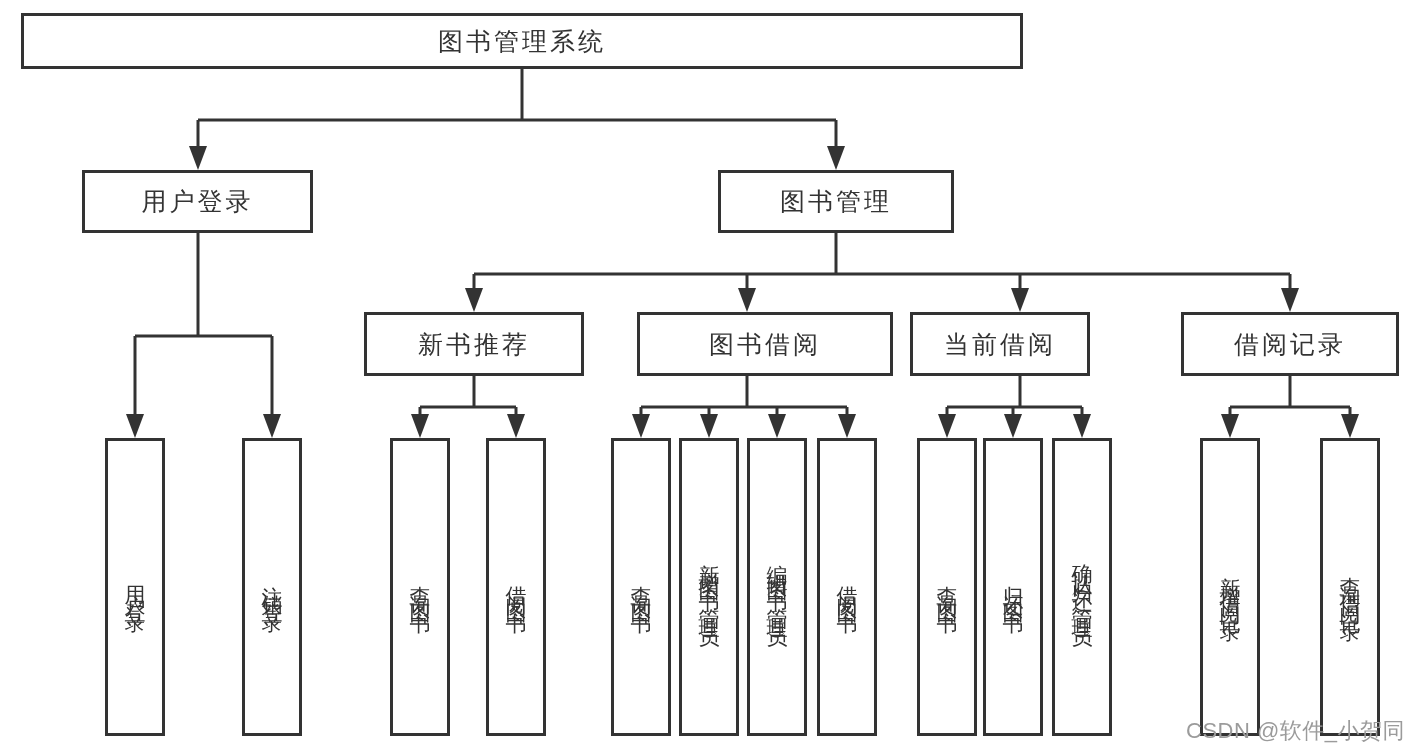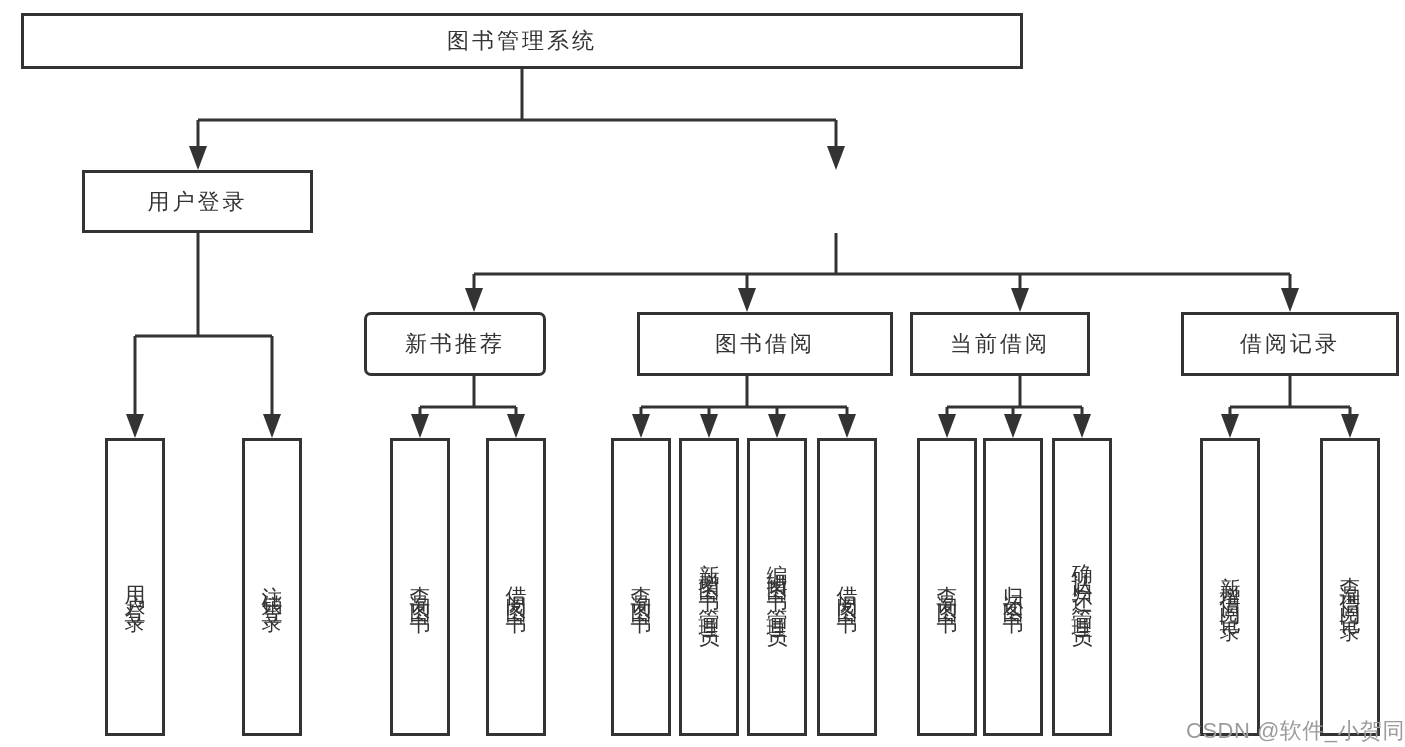--- a/index.html
+++ b/index.html
@@ -5,35 +5,35 @@
   html,body{margin:0;padding:0;background:#ffffff;}
   #canvas{
     position:relative;width:1405px;height:747px;background:#ffffff;
     font-family:"Liberation Sans", sans-serif;overflow:hidden;
   }
   #wires{position:absolute;left:0;top:0;width:1405px;height:747px;}
   .hbox{
     position:absolute;box-sizing:border-box;background:#ffffff;
     border:3px solid #333333;display:flex;align-items:center;justify-content:center;
   }
-  .hbox span{font-size:22px;letter-spacing:3px;color:#333333;white-space:nowrap;font-family:Liberation Mono, monospace;}
+  .hbox span{font-size:25px;letter-spacing:3px;color:#333333;white-space:nowrap;font-family:Liberation Mono, monospace;}
   .vbox{
     position:absolute;top:438px;height:298px;width:60px;box-sizing:border-box;
     background:#ffffff;border:3px solid #333333;
     display:flex;align-items:center;justify-content:center;
   }
   .vbox span{
     writing-mode:vertical-rl;text-orientation:mixed;
     font-size:21px;letter-spacing:9px;color:#333333;white-space:nowrap;
   }
   
   #nd-root{left:21px;top:13px;width:1002px;height:56px;}
   #nd-login{left:82px;top:170px;width:231px;height:63px;}
   #nd-mgmt{left:718px;top:170px;width:236px;height:63px;}
-  #nd-new{left:364px;top:312px;width:182px;height:64px;border-radius:7px;}
+  #nd-new{left:364px;top:312px;width:220px;height:64px;}
   #nd-borrow{left:637px;top:312px;width:256px;height:64px;}
   #nd-current{left:910px;top:312px;width:180px;height:64px;}
   #nd-record{left:1181px;top:312px;width:218px;height:64px;}
   #lf-a1{left:105px;} #lf-a2{left:242px;}
   #lf-b1{left:390px;} #lf-b2{left:486px;}
   #lf-c1{left:611px;} #lf-c2{left:679px;} #lf-c3{left:747px;} #lf-c4{left:817px;}
   #lf-d1{left:917px;} #lf-d2{left:983px;} #lf-d3{left:1052px;}
   #lf-e1{left:1200px;} #lf-e2{left:1320px;}
   #watermark{
     position:absolute;left:1186px;top:716px;font-size:22px;color:#9b9b9b;
@@ -123,20 +123,23 @@
     </g>
   </svg>
 
   <div id="nd-root" class="hbox">
     <span>图书管理系统</span>
   </div>
 
   <div id="nd-login" class="hbox">
     <span>用户登录</span>
   </div>
+  <div id="nd-mgmt" class="hbox">
+    <span>图书管理</span>
+  </div>
 
   <div id="nd-new" class="hbox">
     <span>新书推荐</span>
   </div>
   <div id="nd-borrow" class="hbox">
     <span>图书借阅</span>
   </div>
   <div id="nd-current" class="hbox">
     <span>当前借阅</span>
   </div>

